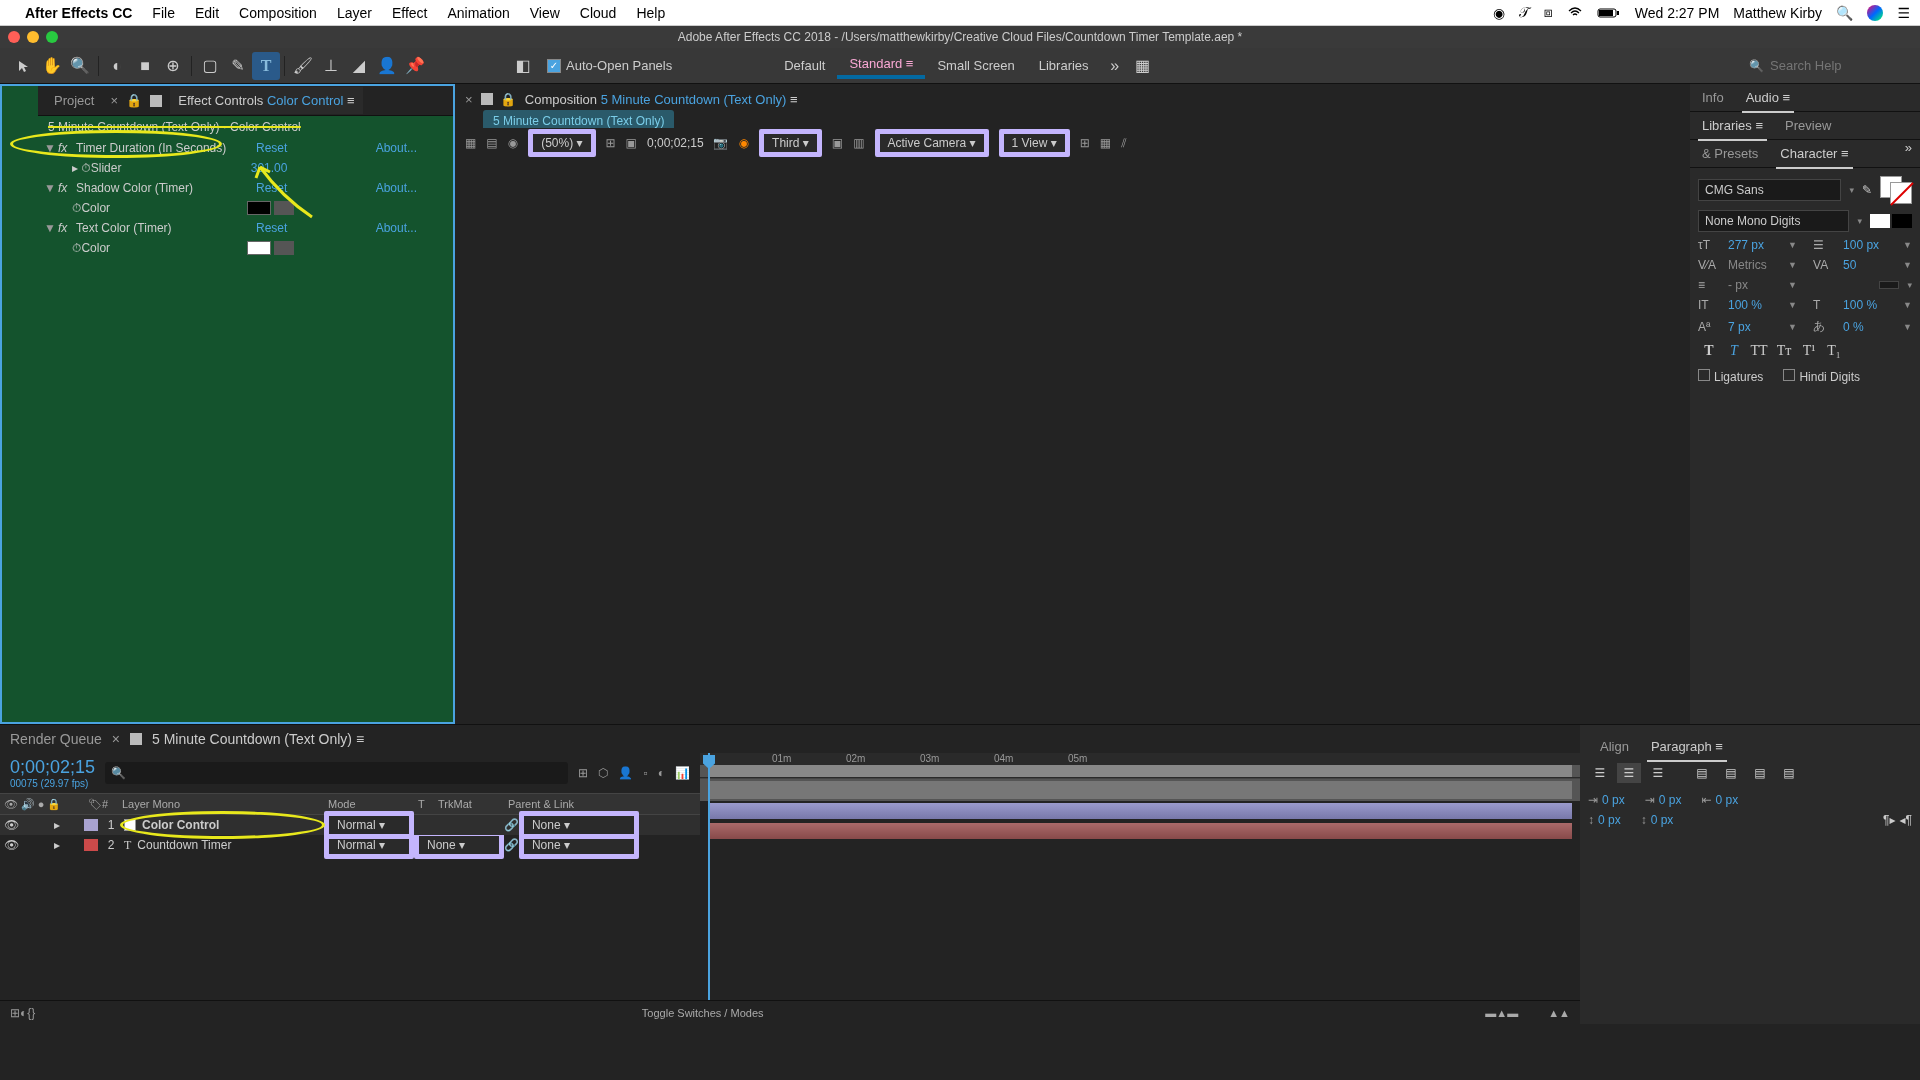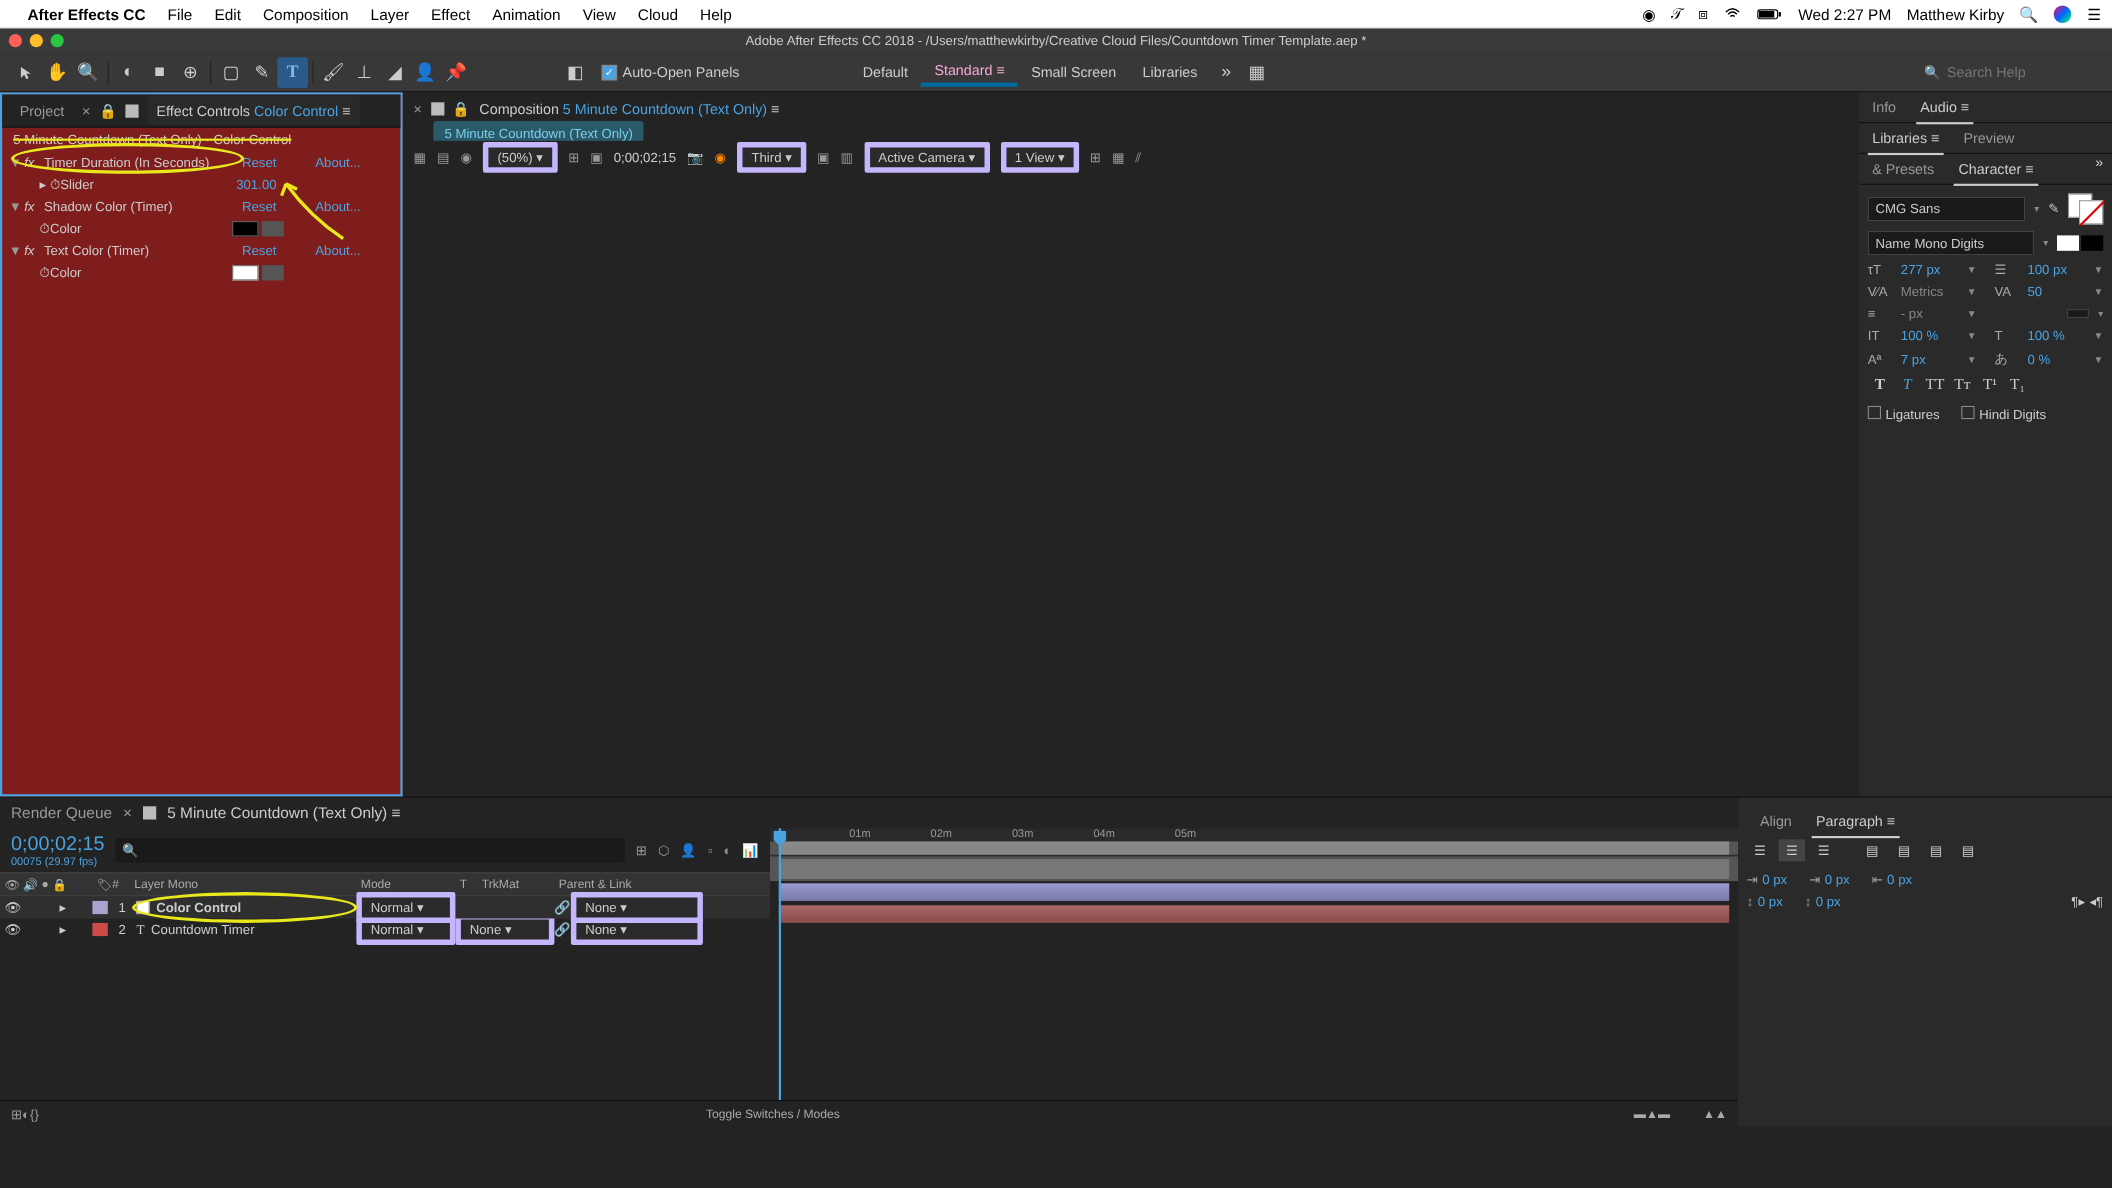--- a/index.html
+++ b/index.html
@@ -21,21 +21,21 @@
 .toolbar { background: #383838; height: 36px; display: flex; align-items: center; padding: 0 10px; border-bottom: 1px solid #111; }
 .toolicon { width: 28px; height: 28px; display: inline-flex; align-items: center; justify-content: center; color: #ccc; font-size: 16px; }
 .toolicon.active { background: #2a5a8a; border-radius: 3px; }
 .toolbar .sep { width: 1px; height: 20px; background: #222; margin: 0 4px; }
 .toolbar .check { display: flex; align-items: center; gap: 5px; margin-left: 10px; font-size: 13px; }
 .toolbar .workspace { padding: 4px 12px; font-size: 13px; }
 .toolbar .workspace.active { color: #f9a8d4; border-bottom: 4px solid #0369a1; }
 .toolbar .search { margin-left: auto; display: flex; align-items: center; gap: 6px; color: #999; }
 .toolbar .search input { background: transparent; border: none; color: #ccc; font-size: 13px; width: 140px; outline: none; }
 .main { display: flex; height: 640px; }
-.left-panel { width: 366px; background: #7f1d1d; border: 2px solid #4aa3e0; display: flex; flex-direction: column; }
+.left-panel { width: 455px; background: #14532d; border: 2px solid #4aa3e0; display: flex; flex-direction: column; padding-left: 36px; }
 .panel-tabs { display: flex; align-items: center; height: 30px; background: #232323; border-bottom: 1px solid #111; padding: 0 8px; gap: 8px; font-size: 13px; }
 .panel-tabs .tab { padding: 6px 8px; color: #999; }
 .panel-tabs .tab.active { color: #ccc; background: #2a2a2a; }
 .effect-header { padding: 4px 10px; font-size: 12px; color: #ccc; position: relative; }
 .effect-header .line-through { text-decoration: line-through; text-decoration-color: #e8e81c; text-decoration-thickness: 2px; }
 .effect-row { display: flex; align-items: center; padding: 3px 6px; font-size: 12px; }
 .effect-row .arrow { width: 14px; color: #999; }
 .effect-row .fx { font-style: italic; margin-right: 4px; width: 14px; }
 .effect-row .name { flex: 0 0 180px; }
 .effect-row .reset { color: #4aa3e0; width: 60px; cursor: pointer; }
@@ -317,21 +317,21 @@
         <div style="position:relative;width:32px;height:28px">
           <div style="position:absolute;width:22px;height:22px;background:#fff;border:1px solid #999"></div>
           <div style="position:absolute;right:0;bottom:0;width:22px;height:22px;background:#fff;border:1px solid #999">
            <svg width="22" height="22">
                 <line x1="0" y1="22" x2="22" y2="0" stroke="#d00" stroke-width="2"></line>
               </svg>
           </div>
         </div>
       </div>
       <div class="char-row">
-        <span class="field">Name Mono Digits</span>
+        <span class="field">None Mono Digits</span>
           <span class="char-arrow">▾</span>
         <div class="color-swatches">
           <div class="row">
               <span class="sw" style="background:#fff"></span>
               <span class="sw" style="background:#000"></span>
             </div>
         </div>
       </div>
       <div class="char-row">
         <span class="iconbox">τT</span>

